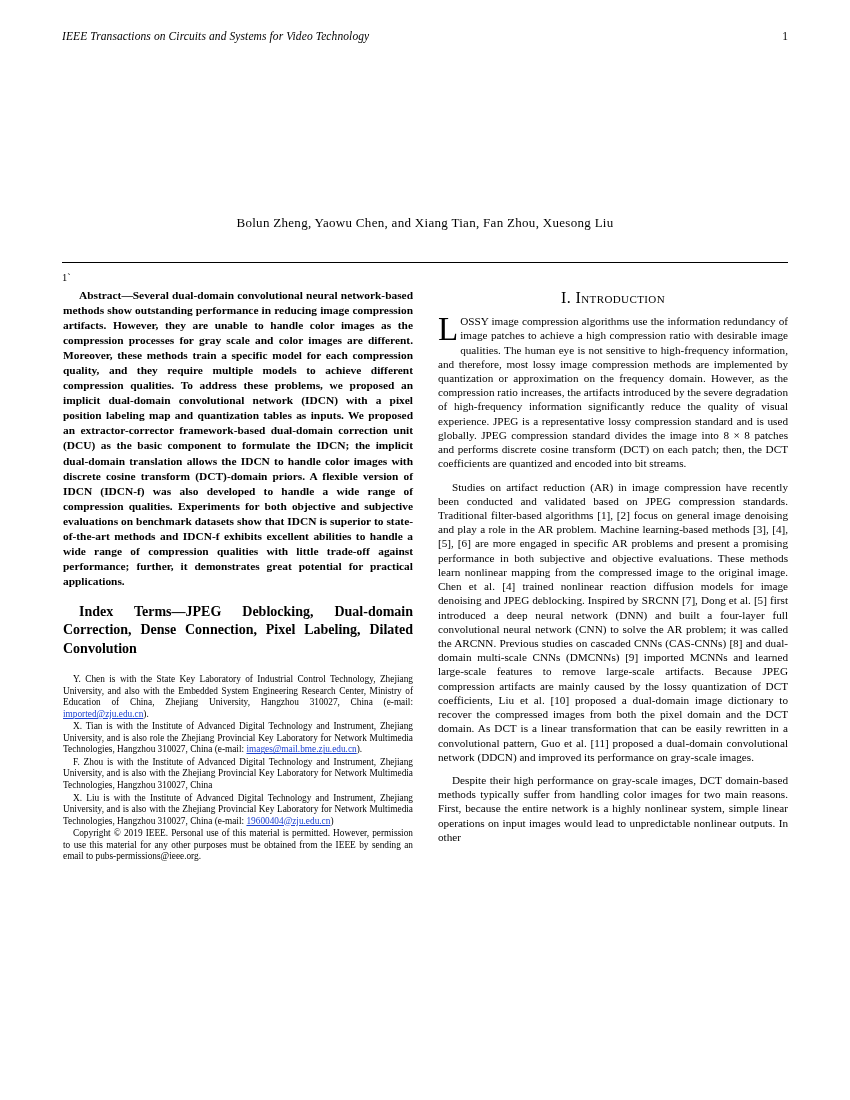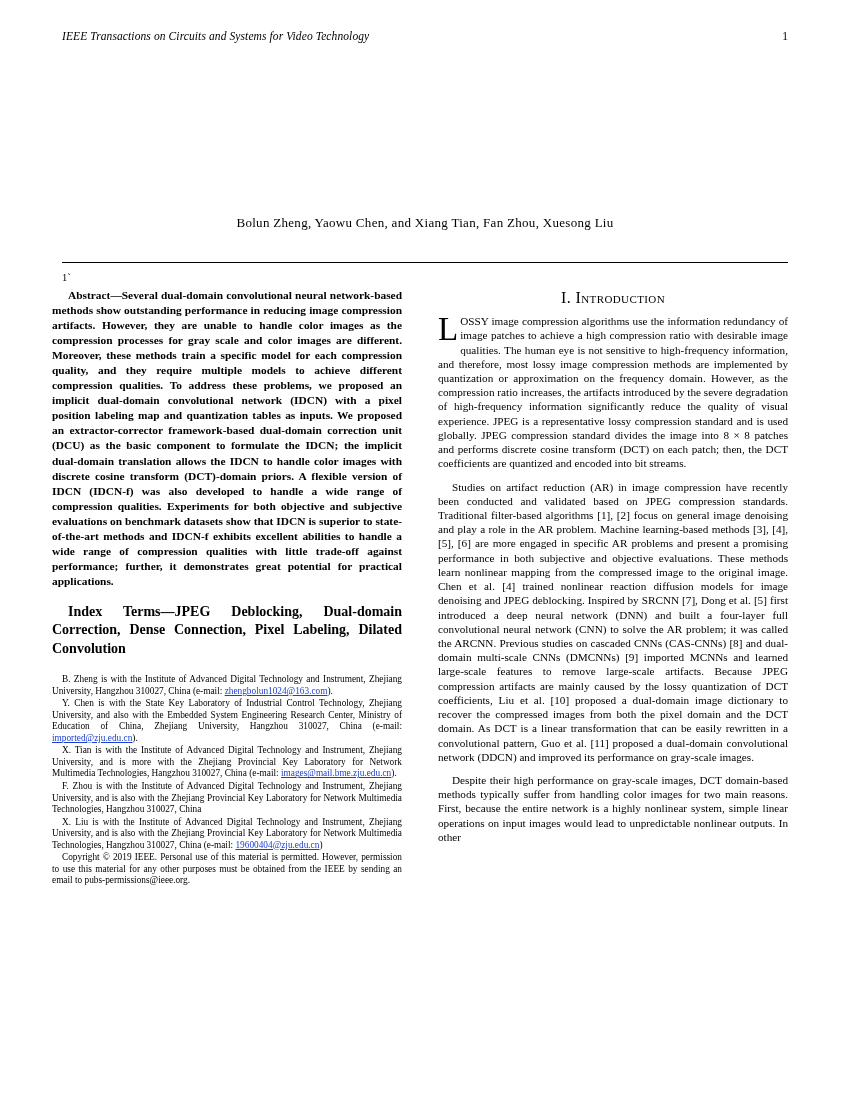--- a/index.html
+++ b/index.html
@@ -75,21 +75,21 @@
     font-size: 10.5px;
   }
   .col {
     position: absolute;
     top: 288px;
     width: 350px;
     font-size: 11.2px;
     line-height: 1.26;
     text-align: justify;
   }
-  .col-left { left: 52px; }
+  .col-left { left: 63px; }
   .col-right { left: 438px; }
 
   .abstract {
     font-weight: bold;
     text-align: justify;
     font-size: 11.4px;
     line-height: 1.32;
     margin: 0;
     text-indent: 16px;
   }
@@ -165,23 +165,22 @@
 
   <div class="marker">1`</div>
 
   <div class="col col-left">
 
     <p class="abstract"><span class="lead">Abstract—</span><span>Several dual-domain convolutional neural network-based methods show outstanding performance in reducing image compression artifacts. However, they are unable to handle color images as the compression processes for gray scale and color images are different. Moreover, these methods train a specific model for each compression quality, and they require multiple models to achieve different compression qualities. To address these problems, we proposed an implicit dual-domain convolutional network (IDCN) with a pixel position labeling map and quantization tables as inputs. We proposed an extractor-corrector framework-based dual-domain correction unit (DCU) as the basic component to formulate the IDCN; the implicit dual-domain translation allows the IDCN to handle color images with discrete cosine transform (DCT)-domain priors. A flexible version of IDCN (IDCN-f) was also developed to handle a wide range of compression qualities. Experiments for both objective and subjective evaluations on benchmark datasets show that IDCN is superior to state-of-the-art methods and IDCN-f exhibits excellent abilities to handle a wide range of compression qualities with little trade-off against performance; further, it demonstrates great potential for practical applications.</span></p>
 
     <p class="indexterms"><span>Index Terms—</span><span>JPEG Deblocking, Dual-domain Correction, Dense Connection, Pixel Labeling, Dilated Convolution</span></p>
 
     <div class="footnotes">
-      <p><span>B. Zheng is with the Institute of Advanced Digital Technology and Instrument, Zhejiang University, Hangzhou 310027, China (e-mail: </span><span class="link">zhengbolun1024@163.com</span><span>).</span></p>
       <p><span>Y. Chen is with the State Key Laboratory of Industrial Control Technology, Zhejiang University, and also with the Embedded System Engineering Research Center, Ministry of Education of China, Zhejiang University, Hangzhou 310027, China (e-mail: </span><span class="link">imported@zju.edu.cn</span><span>).</span></p>
-      <p><span>X. Tian is with the Institute of Advanced Digital Technology and Instrument, Zhejiang University, and is more with the Zhejiang Provincial Key Laboratory for Network Multimedia Technologies, Hangzhou 310027, China (e-mail: </span><span class="link">images@mail.bme.zju.edu.cn</span><span>).</span></p>
+      <p><span>X. Tian is with the Institute of Advanced Digital Technology and Instrument, Zhejiang University, and is also role the Zhejiang Provincial Key Laboratory for Network Multimedia Technologies, Hangzhou 310027, China (e-mail: </span><span class="link">images@mail.bme.zju.edu.cn</span><span>).</span></p>
       <p><span>F. Zhou is with the Institute of Advanced Digital Technology and Instrument, Zhejiang University, and is also with the Zhejiang Provincial Key Laboratory for Network Multimedia Technologies, Hangzhou 310027, China</span></p>
       <p><span>X. Liu is with the Institute of Advanced Digital Technology and Instrument, Zhejiang University, and is also with the Zhejiang Provincial Key Laboratory for Network Multimedia Technologies, Hangzhou 310027, China (e-mail: </span><span class="link">19600404@zju.edu.cn</span><span>)</span></p>
       <p><span>Copyright © 2019 IEEE. Personal use of this material is permitted. However, permission to use this material for any other purposes must be obtained from the IEEE by sending an email to pubs-permissions@ieee.org.</span></p>
     </div>
 
   </div>
 
   <div class="col col-right">
 
     <div class="sec-head">I.  Introduction</div>

